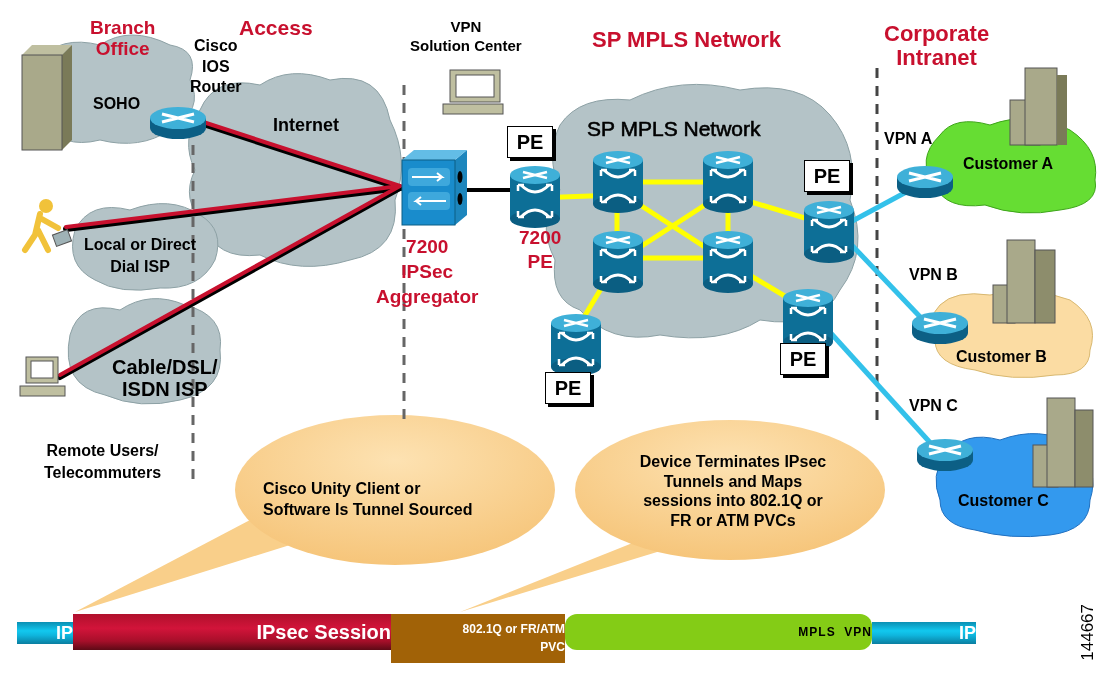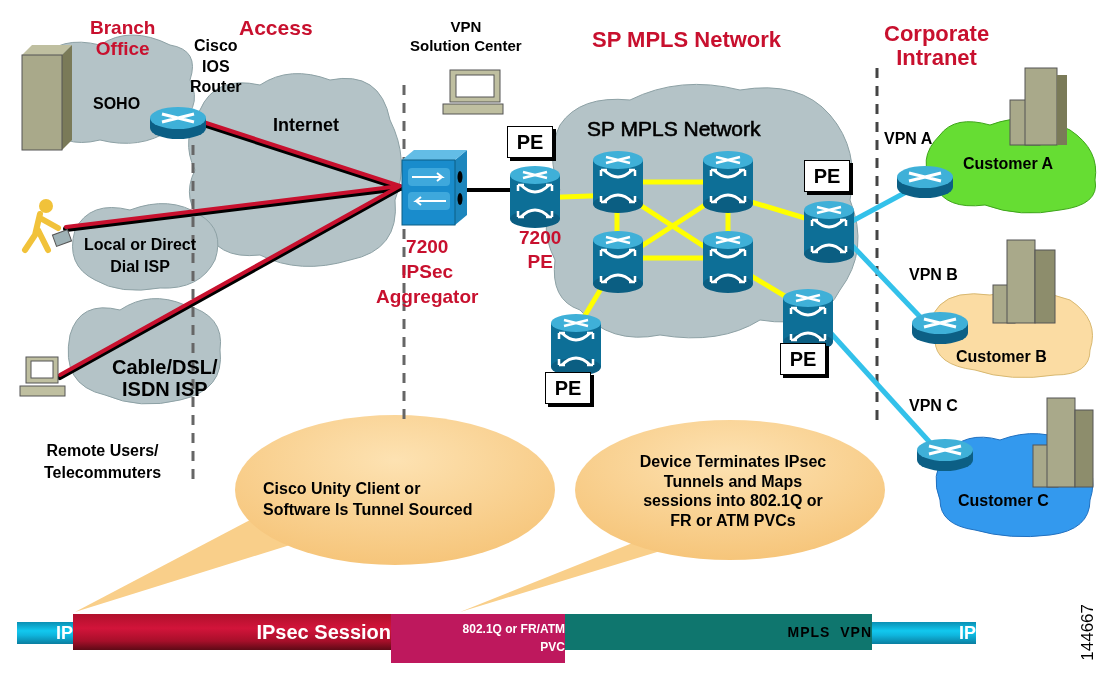--- a/index.html
+++ b/index.html
@@ -10,24 +10,24 @@
   .red { color:#c8102e; }
   .blk { color:#000; }
   .pebox { position:absolute; width:44px; height:30px; background:#fff; border:1.5px solid #000;
            box-shadow:3px 3px 0 #000; font-weight:bold; font-size:20px; text-align:center;
            line-height:30px; font-family:"Liberation Sans", sans-serif; }
   .bar { position:absolute; font-weight:bold; text-align:right; }
   .ip { background:linear-gradient(#0a8fb3, #12c8ef 40%, #0fb6de 60%, #0a7ea0); color:#fff;
         height:22px; line-height:22px; top:622px; font-size:18px; }
   .ipsec { left:73px; top:614px; width:318px; height:36px; line-height:36px;
            background:linear-gradient(#b0102c, #d2143a 40%, #a70f2a 75%, #5e0a16); color:#fff; font-size:20px; }
-  .pvc { left:391px; top:614px; width:174px; height:49px; background:#be185d; color:#fff;
+  .pvc { left:391px; top:614px; width:174px; height:49px; background:#a16207; color:#fff;
          font-size:12px; line-height:18px; padding-top:6px; box-sizing:border-box; }
-  .mpls { left:565px; top:614px; width:307px; height:36px; line-height:36px; background:#0f766e;
-          color:#000; font-size:14px; letter-spacing:1px; }
+  .mpls { left:565px; top:614px; width:307px; height:36px; line-height:36px; background:#84cc16;
+          color:#000; font-size:12px; letter-spacing:1px;border-radius:12px; }
 </style>
 </head>
 <body>
 
 <svg id="dia" width="1103" height="676" viewBox="0 0 1103 676">
   <defs>
     <radialGradient id="callG" cx="0.5" cy="0.3" r="0.7">
       <stop offset="0" stop-color="#fde2b2"></stop>
       <stop offset="1" stop-color="#f6c57a"></stop>
     </radialGradient>

